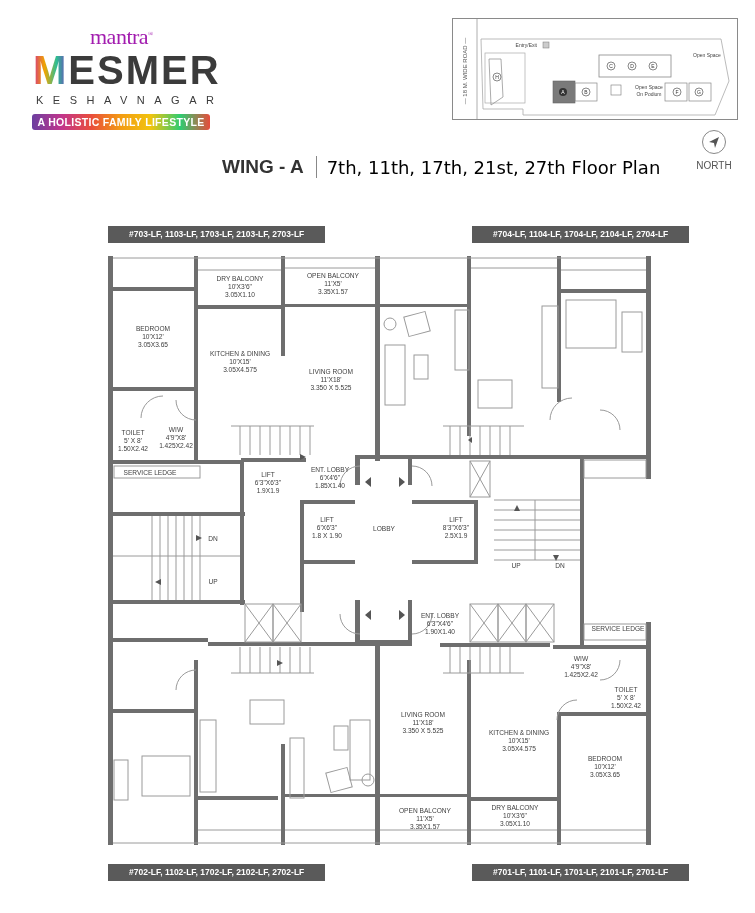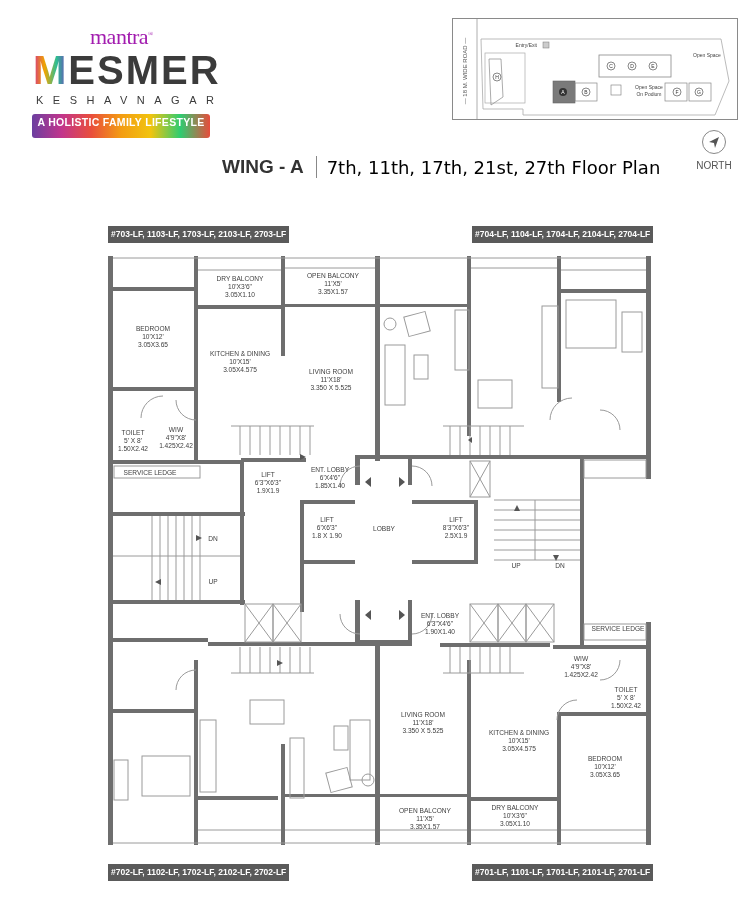--- a/index.html
+++ b/index.html
@@ -5,40 +5,40 @@
   html, body { margin: 0; padding: 0; background: #ffffff; }
   body { width: 755px; height: 913px; position: relative; overflow: hidden; font-family: "Liberation Sans", sans-serif; color: #3a3a3a; }
 
   
   .logo { position: absolute; left: 28px; top: 24px; width: 190px; }
   .logo .mantra { position: absolute; left: 62px; top: 0; font-family: "Liberation Serif", serif; font-size: 22px; color: #a21caf; letter-spacing: -0.5px; }
   .logo .mantra sup { font-size: 7px; }
   .logo .mesmer { position: absolute; left: 5px; top: 26px; font-family: "Liberation Sans", sans-serif; font-weight: bold; font-size: 40px; letter-spacing: 2px; color: #3b3b3b; line-height: 40px; }
   .logo .mesmer .m { background: linear-gradient(90deg,#d63384,#f0a500,#2ebf91,#6f42c1); -webkit-background-clip: text; background-clip: text; color: transparent; }
   .logo .place { position: absolute; left: 8px; top: 70px; font-size: 11px; letter-spacing: 9.5px; color: #3b3b3b; white-space: nowrap; }
-  .logo .tagline { position: absolute; left: 4px; top: 90px; width: 178px; height: 24px; border-radius: 3px;
+  .logo .tagline { position: absolute; left: 4px; top: 90px; width: 178px; height: 16px; border-radius: 3px;
     background: linear-gradient(90deg,#6b3fa0,#c2358c,#e94e3c,#f39c12,#f1c40f,#2ecc71,#e74c3c);
     color: #fff; font-weight: bold; font-size: 10.5px; line-height: 16px; text-align: center; letter-spacing: 0.3px; white-space: nowrap; }
 
   
   .keyplan { position: absolute; left: 452px; top: 18px; width: 284px; height: 100px; border: 1px solid #8a8a8a; background: #fff; }
   .keyplan svg { position: absolute; left: 0; top: 0; }
 
   
   .title { position: absolute; left: 222px; top: 156px; display: flex; align-items: center; }
   .title .wing { font-weight: bold; font-size: 19px; color: #333; }
   .title .sep { width: 1px; height: 22px; background: #888; margin: 0 10px 0 12px; }
   .title .sub { font-size: 18px; color: #000000; font-family: "DejaVu Sans", sans-serif; }
 
   .north { position: absolute; left: 694px; top: 130px; width: 40px; text-align: center; }
   .north .circle { width: 22px; height: 22px; margin: 0 auto; border: 1px solid #888; border-radius: 50%; position: relative; }
   .north .label { font-size: 10px; color: #555; margin-top: 6px; }
 
   
-  .unit-tag { position: absolute; height: 17px; background: #5a5a5a; color: #fff; font-size: 8.5px; font-weight: bold; line-height: 17px; padding: 0 3px; white-space: nowrap; }
+  .unit-tag { position: absolute; height: 17px; background: #5a5a5a; color: #fff; font-size: 8.5px; font-weight: bold; line-height: 17px; padding: 0 21px; white-space: nowrap; }
 
   
   .plan { position: absolute; left: 0; top: 0; }
   .room-label { font-family: "Liberation Sans", sans-serif; font-size: 6.6px; fill: #3d3d3d; text-anchor: middle; }
 </style>
 </head>
 <body>
 
 <div class="logo">
   <div class="mantra"><span>mantra</span><sup>®</sup></div>

